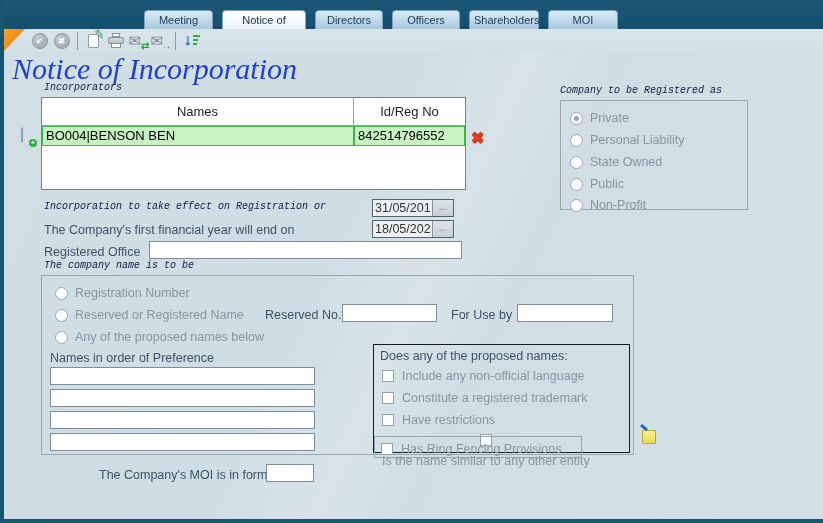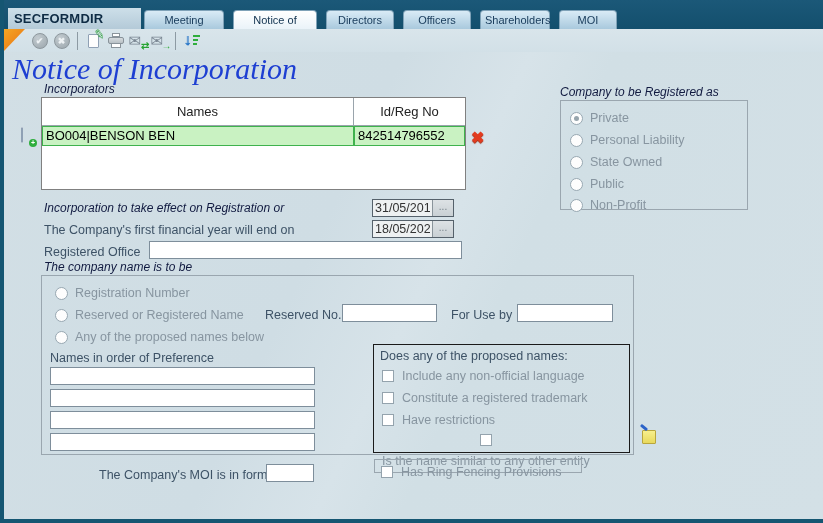--- a/index.html
+++ b/index.html
@@ -24,21 +24,21 @@
     padding-left:6px; letter-spacing:.2px;
   }
   .tabs { position:absolute; left:140px; top:10px; height:19px; display:flex; gap:9px; }
   .tab {
     height:19px; border:1px solid #7fa2b8; border-bottom:none;
     border-radius:4px 4px 0 0;
     background:linear-gradient(#d9ebf6,#a9c9dd);
     color:#173a5a; font-size:11px; text-align:center; line-height:18px;
     padding:0 4px; cursor:default;
   }
-  .tab.w1{width:80px}.tab.w2{width:84px}.tab.w3{width:68px}.tab.w4{width:68px}.tab.w5{width:70px}.tab.w6{width:58px}
+  .tab.w1{width:69px}.tab.w2{width:84px}.tab.w3{width:68px}.tab.w4{width:68px}.tab.w5{width:70px}.tab.w6{width:70px}
   .tab.active { background:linear-gradient(#ffffff,#eaf3f9); color:#10314e; }
 
   
   .toolbar {
     position:absolute; left:0; top:29px; width:823px; height:23px;
     background:linear-gradient(#d9e5eb,#d2e0e7);
   }
   .fold-corner {
     position:absolute; left:0; top:29px; width:21px; height:22px;
     background:linear-gradient(135deg,#f5a623,#e86f12);
@@ -71,22 +71,22 @@
   .down-arrow-icon .bars i:nth-child(3){width:4px}
 
   
   .page-title {
     position:absolute; left:8px; top:52px;
     font-family:"Liberation Serif", serif; font-style:italic; font-weight:500;
     font-size:30px; color:#1e3fd2;
   }
 
   .serif-label {
-    font-family:Liberation Sans, sans-serif; font-style:italic;
-    font-size:12px; color:#111a40; position:absolute;
+    font-family:Liberation Mono, monospace; font-style:italic;
+    font-size:10px; color:#111a40; position:absolute;
   }
   .lbl { position:absolute; color:#3d5266; font-size:12.5px; }
 
   
   .inc-table { position:absolute; left:37px; top:97px; width:425px; height:93px; background:#fff; border:1px solid #808080; }
   .inc-head { display:flex; height:28px; border-bottom:1px solid #9aa4ac; }
   .inc-head .th { font-size:13px; color:#222; display:flex; align-items:center; justify-content:center; }
   .th-name { width:312px; border-right:1px solid #9aa4ac; }
   .th-id { flex:1; }
   .inc-row { display:flex; height:20px; }
@@ -135,30 +135,29 @@
   .company-name-box { left:37px; top:275px; width:593px; height:180px; }
   .proposed-box { position:absolute; left:331px; top:68px; width:257px; height:109px; border:1px solid #1a1a1a; }
   .checkbox { width:12px; height:12px; background:#fff; border:1px solid #94a3ad; flex:0 0 auto; }
   .chk-row { position:absolute; left:8px; display:flex; align-items:center; gap:8px; height:16px; }
   .chk-row .chk-label { color:#8795a0; font-size:12.5px; white-space:nowrap; }
   .note-icon { position:absolute; left:599px; top:151px; width:16px; height:17px; }
   .note-icon .paper { position:absolute; left:1px; top:3px; width:14px; height:14px; background:linear-gradient(#f7ef8d,#e8d95c); border:1px solid #b9a63c; border-radius:1px; }
   .note-icon .pen { position:absolute; left:-1px; top:-1px; width:8px; height:3px; background:#2b63c8; transform:rotate(40deg); border-radius:1px; }
 
   
-  .ring-box { left:370px; top:459px; width:208px; height:14px; }
+  .ring-box { left:370px; top:436px; width:208px; height:22px; }
   .ring-box .chk-row { top:4px; left:6px; }
 </style>
 </head>
 <body>
 
 <div class="window">
 
   <div class="titleband"></div>
-  <div class="app-title">SECFORMDIR</div>
   <div class="tabs">
     <div class="tab w1">Meeting</div>
     <div class="tab w2 active">Notice of Incorp</div>
     <div class="tab w3">Directors</div>
     <div class="tab w4">Officers</div>
     <div class="tab w5">Shareholders</div>
     <div class="tab w6">MOI</div>
   </div>
 
   <div class="toolbar"></div>

